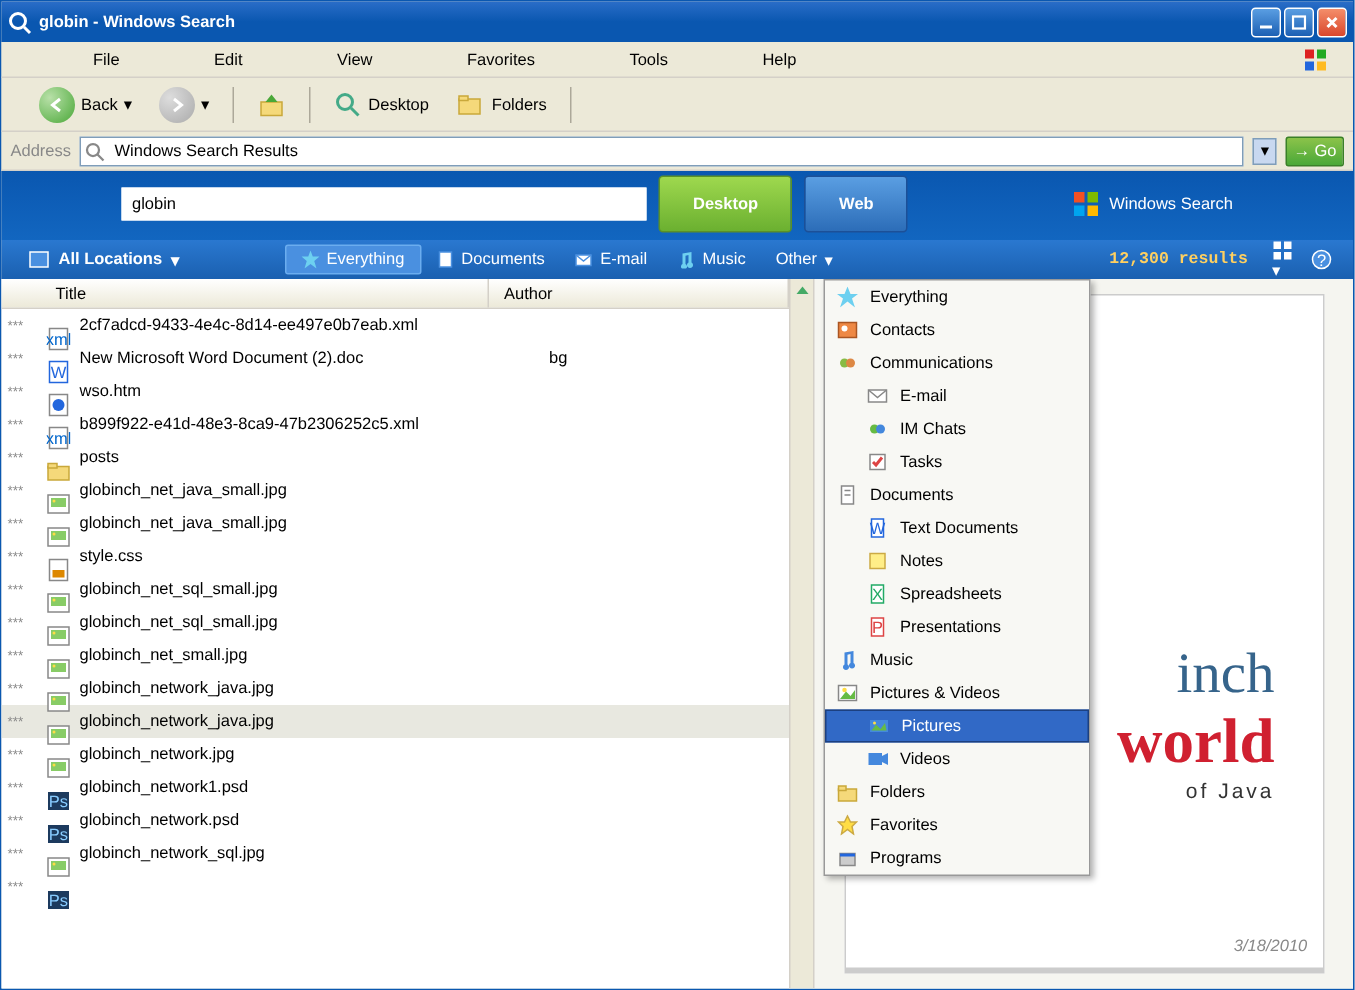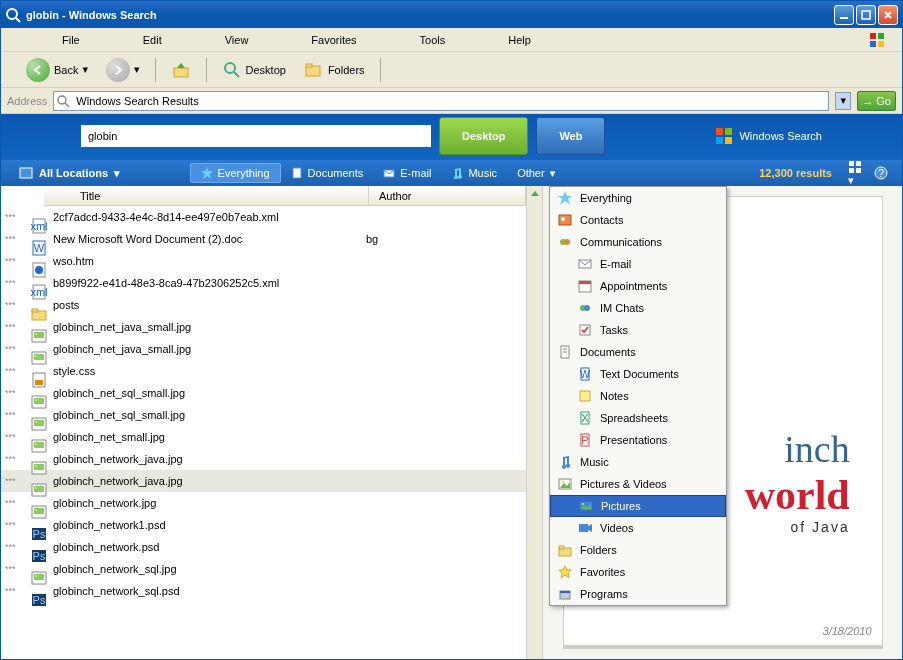--- a/index.html
+++ b/index.html
@@ -40,26 +40,26 @@
 .pillbtn { height: 38px; padding: 0 22px; border-radius: 3px; border: none; color: #fff; font-weight: bold; cursor: pointer; }
 .desktop-btn { background: linear-gradient(180deg, #9ed84e, #6bb030); border: 1px solid #5a9028; }
 .web-btn { background: linear-gradient(180deg, #5a9ee2, #2c6db8); border: 1px solid #1c5098; }
 .ws-brand { margin-left: auto; color: #fff; display: flex; align-items: center; gap: 6px; }
 
 .filterbar { height: 26px; background: linear-gradient(180deg, #2a78d0, #1a60b0); display: flex; align-items: center; padding: 0 8px; gap: 0; color: #fff; }
 .filterbar .loc { display: flex; align-items: center; gap: 6px; padding: 3px 10px; cursor: pointer; font-weight: bold; }
 .filterbar .filter { display: flex; align-items: center; gap: 5px; padding: 3px 10px; cursor: pointer; }
 .filterbar .filter.active { background: #4a90e0; border: 1px solid #6badef; border-radius: 2px; }
 .filterbar .spacer { flex: 1; }
-.filterbar .results { color: #ffd060; font-weight: bold; padding: 0 10px; }
+.filterbar .results { color: #ffd060; font-weight: bold; padding: 0 10px; font-family: Liberation Mono, monospace; }
 .filterbar .viewbtn { padding: 3px 6px; cursor: pointer; }
 
 .content { flex: 1; display: flex; background: #fff; position: relative; overflow: hidden; }
 .list-pane { flex: 1; display: flex; flex-direction: column; overflow: hidden; }
-.cols { height: 20px; background: linear-gradient(180deg, #fff, #ece9d8); border-bottom: 1px solid #d4d0c8; display: flex; align-items: center; margin-left: 43px; }
+.cols { height: 20px; background: linear-gradient(180deg, #fff, #ece9d8); border-bottom: 1px solid #d4d0c8; display: flex; align-items: center; }
 .colh { padding: 0 10px; border-right: 1px solid #d4d0c8; height: 100%; display: flex; align-items: center; cursor: pointer; }
 .colh.title { width: 325px; padding-left: 36px; }
 .colh.author { flex: 1; }
 
 .rows { flex: 1; overflow-y: auto; }
 .row { display: flex; align-items: center; height: 22px; padding-left: 4px; cursor: pointer; }
 .row.selected { background: #e8e8e0; }
 .stars { width: 24px; color: #888; font-size: 9px; }
 .fileicon { width: 20px; display: flex; justify-content: center; margin-top: 17px; }
 .fname { flex: 1; padding-left: 4px; white-space: nowrap; overflow: hidden; }
@@ -472,21 +472,20 @@
             <span class="fauthor"></span>
           </div>
           <div class="row">
             <span class="stars">***</span>
             <span class="fileicon">
               <svg width="16" height="16">
                 <rect x="1" y="2" width="14" height="12" fill="#1c3a5e"></rect>
                 <text x="8" y="12" font-size="7" text-anchor="middle" fill="#8cf">Ps</text>
               </svg>
             </span>
-            <span class="fname">globinch_network_sql.psd</span>
             <span class="fauthor"></span>
           </div>
         </div>
     </div>
     <div class="scroll-gutter">
       <svg width="16" height="16">
           <path d="M4 10 L8 5 L12 10 Z" fill="#4a6"></path>
         </svg>
     </div>
 
@@ -533,29 +532,20 @@
             <svg width="14" height="14" viewBox="0 0 14 14">
               <rect x="1" y="3" width="12" height="8" fill="#fff" stroke="#888"></rect>
               <path d="M1 3 L7 8 L13 3" fill="none" stroke="#888"></path>
             </svg>
           </span>
           <span>E-mail</span>
         </div>
         <div class="ditem sub">
           <span class="dicon">
             <svg width="14" height="14" viewBox="0 0 14 14">
-              <rect x="1" y="2" width="12" height="11" fill="#fff" stroke="#888"></rect>
-              <rect x="1" y="2" width="12" height="3" fill="#d44"></rect>
-            </svg>
-          </span>
-          <span>Appointments</span>
-        </div>
-        <div class="ditem sub">
-          <span class="dicon">
-            <svg width="14" height="14" viewBox="0 0 14 14">
               <circle cx="5" cy="7" r="3" fill="#6b4"></circle>
               <circle cx="9" cy="7" r="3" fill="#48d"></circle>
             </svg>
           </span>
           <span>IM Chats</span>
         </div>
         <div class="ditem sub">
           <span class="dicon">
             <svg width="14" height="14" viewBox="0 0 14 14">
               <rect x="2" y="2" width="10" height="10" fill="#fff" stroke="#888"></rect>

